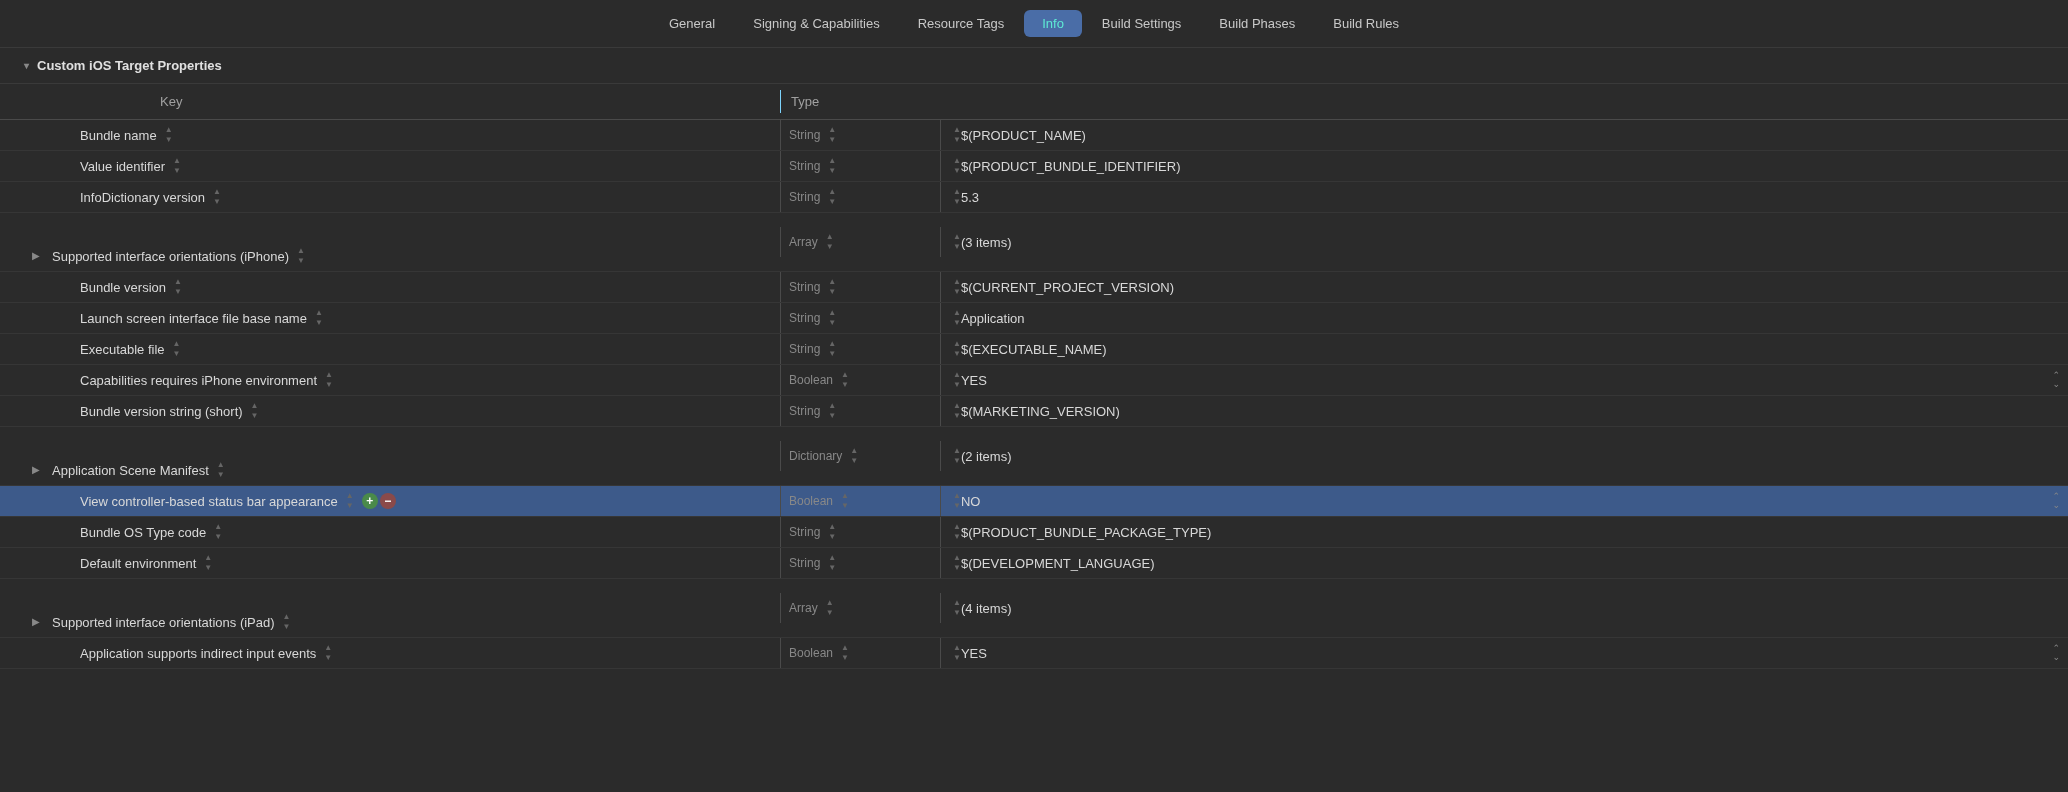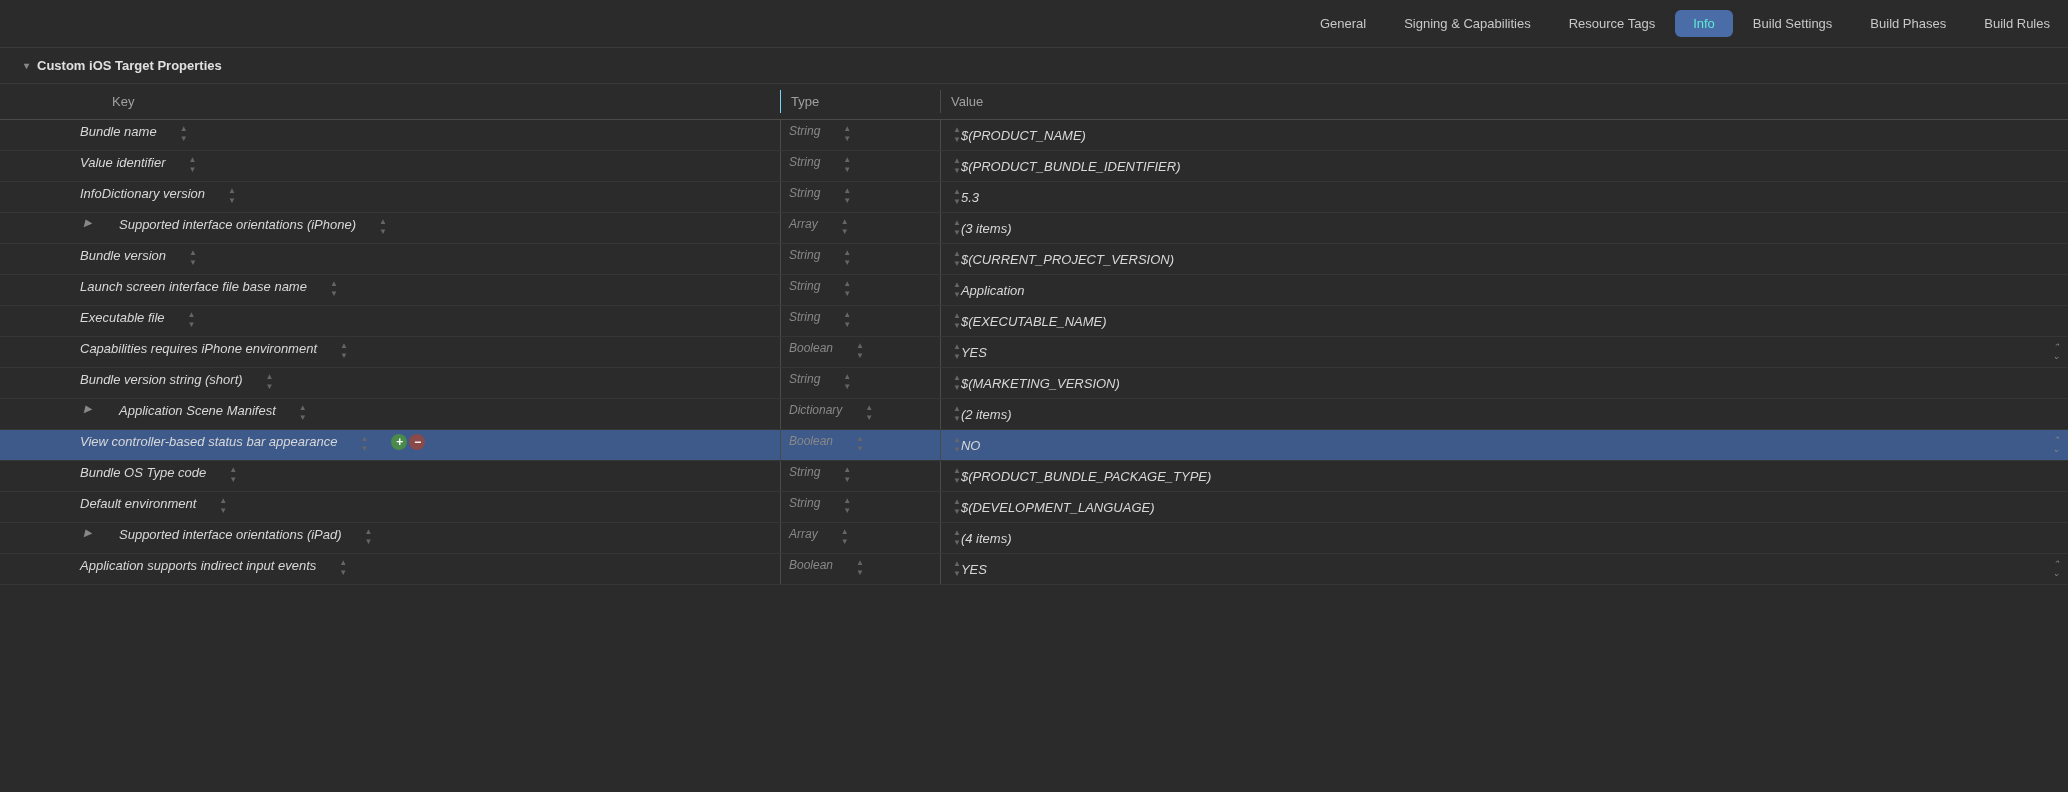--- a/index.html
+++ b/index.html
@@ -11,21 +11,21 @@
       font-size: 13px;
       width: 2068px;
       min-height: 792px;
       overflow-x: hidden;
     }
 
     
     .tab-bar {
       display: flex;
       align-items: center;
-      justify-content: flex-end;
+      justify-content: center;
       gap: 2px;
       padding: 10px 0 10px 0;
       background: #2b2b2b;
       border-bottom: 1px solid #3a3a3a;
     }
 
     .tab-item {
       padding: 6px 18px;
       border-radius: 6px;
       cursor: pointer;
@@ -65,20 +65,21 @@
 
     .table-header-row .col-header {
       padding: 4px 10px;
       color: #a0a0a0;
       font-size: 13px;
       font-weight: 400;
     }
 
     .table-header-row .col-header.key {
       padding-left: 112px;
+      margin-left: 48px;
     }
 
     .col-header.type {
       border-left: 1px solid #7dd3fc;
     }
 
     .col-header.value {
       border-left: 1px solid #4a4a4a;
     }
 
@@ -91,32 +92,33 @@
       align-items: center;
     }
 
     .data-row.selected {
       background: #3d5a8a;
     }
 
     .cell {
       padding: 4px 8px;
       display: flex;
-      gap: 19px;
+      align-items: center;
+      gap: 4px;
       min-height: 30px;
-      font-style: italic;
     }
 
     .cell.key-cell {
       padding-left: 80px;
       color: #d8d8d8;
     }
 
     .cell.key-cell.has-expander {
-      padding-left: 84px;
+      padding-left: 32px;
+      margin-top: 28px;
     }
 
     .cell.type-cell {
       border-left: 1px solid #4a4a4a;
       color: #888;
       font-size: 12px;
     }
 
     .cell.value-cell {
       border-left: 1px solid #4a4a4a;
@@ -220,21 +222,20 @@
 
 <div class="section-header">
   <span class="chevron">▾</span>
   <span>Custom iOS Target Properties</span>
 </div>
 
 <div class="table-container">
   <div class="table-header-row header-area">
     <div class="col-header key">Key</div>
     <div class="col-header type">Type</div>
-    <div class="col-header value">Value</div>
   </div>
   <div id="table-body">
 
   <div class="data-row">
         <div class="cell key-cell">
           <span>Bundle name</span>
           <span class="stepper">
             <span>▲</span>
             <span>▼</span>
           </span>

